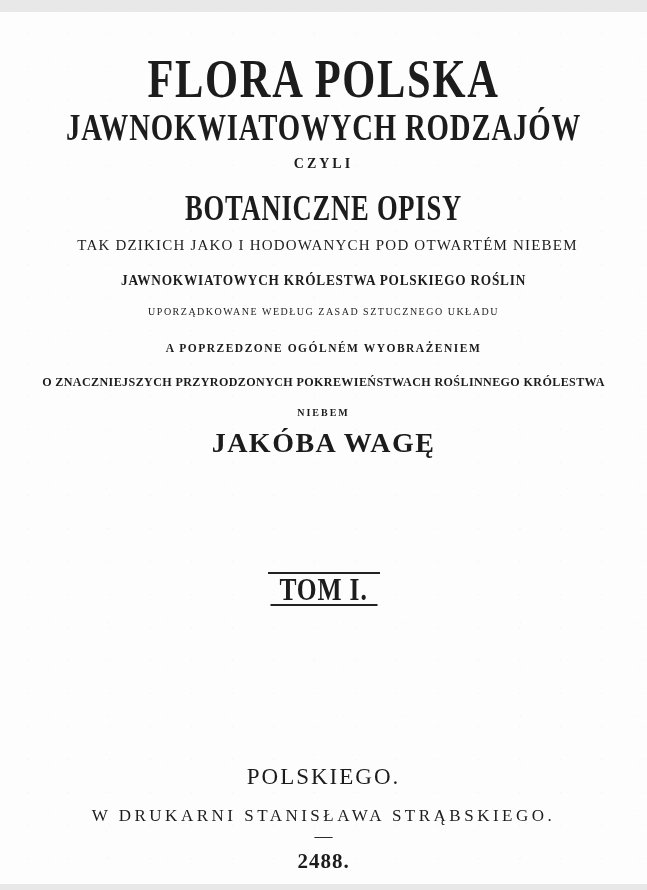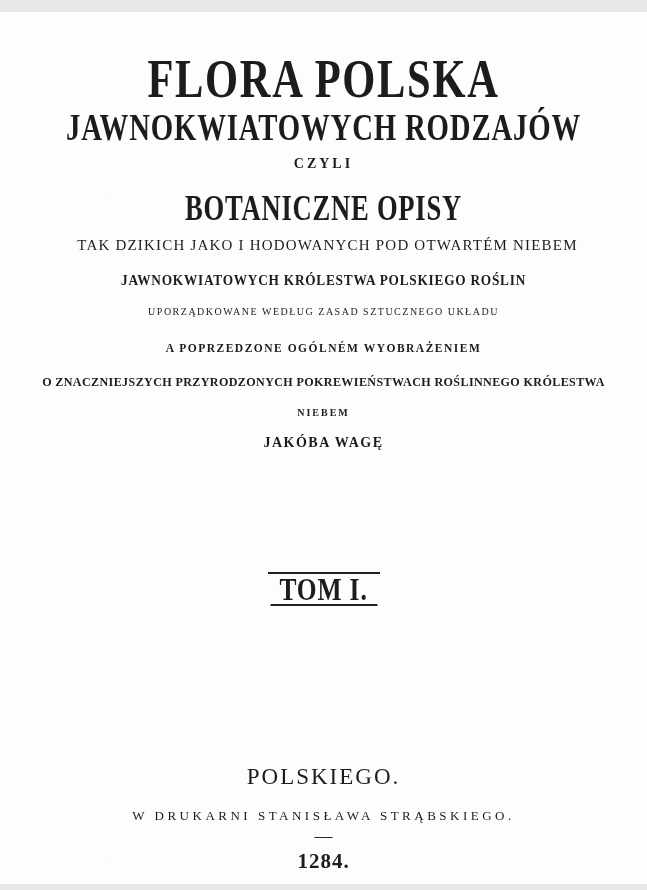--- a/index.html
+++ b/index.html
@@ -36,26 +36,26 @@
   .t4  { top: 196px; font-size: 35px;  font-weight: bold; letter-spacing: 1px;
          transform: translateY(-50%) scaleX(0.76); }
   .t5  { top: 233px; font-size: 15px;  letter-spacing: 1.2px; padding-left: 8px; }
   .t6  { top: 269px; font-size: 14px;  font-weight: bold; letter-spacing: 0.8px;
          transform: translateY(-50%) scaleX(0.95); }
   .t7  { top: 300px; font-size: 10px; letter-spacing: 1.5px; }
   .t8  { top: 337px; font-size: 11.5px; font-weight: bold; letter-spacing: 1.5px; text-align: center; }
   .t9  { top: 369px; font-size: 13px;  font-weight: bold; letter-spacing: 0.4px;
          transform: translateY(-50%) scaleX(0.93); }
   .t10 { top: 401px; font-size: 10px;  font-weight: bold; letter-spacing: 2px; }
-  .t11 { top: 431px; font-size: 14px;  font-weight: bold; letter-spacing: 1.5px; }
+  .t11 { top: 431px; font-size: 28px;  font-weight: bold; letter-spacing: 1.5px; }
   .t12 { top: 467px; font-size: 15px;  letter-spacing: 0.3px; }
   .t13 { top: 577px; font-size: 30px;  font-weight: bold; letter-spacing: 1px;
          transform: translateY(-50%) scale(0.85, 1.05); }
   .t14 { top: 764px; font-size: 23px;  letter-spacing: 2px; }
-  .t15 { top: 803px; font-size: 13px;  letter-spacing: 3.5px; }
+  .t15 { top: 803px; font-size: 17px;  letter-spacing: 3.5px; }
   .t16 { top: 824px; font-size: 18px; }
   .t17 { top: 849px; font-size: 21px;  font-weight: bold; letter-spacing: 1px; }
   .rule {
     position: absolute;
     left: 50%;
     transform: translateX(-50%);
     height: 2px;
     background: #222;
   }
   .rule-top    { top: 560px; width: 112px; }
@@ -77,14 +77,14 @@
   <div class="line t10">NIEBEM</div>
   <div class="line t11">JAKÓBA WAGĘ</div>
 
   <div class="rule rule-top"></div>
   <div class="line t13">TOM I.</div>
   <div class="rule rule-bottom"></div>
 
   <div class="line t14">POLSKIEGO.</div>
   <div class="line t15">W DRUKARNI STANISŁAWA STRĄBSKIEGO.</div>
   <div class="line t16">—</div>
-  <div class="line t17">1284.</div>
+  <div class="line t17">2488.</div>
 </div>
 
 </body></html>

